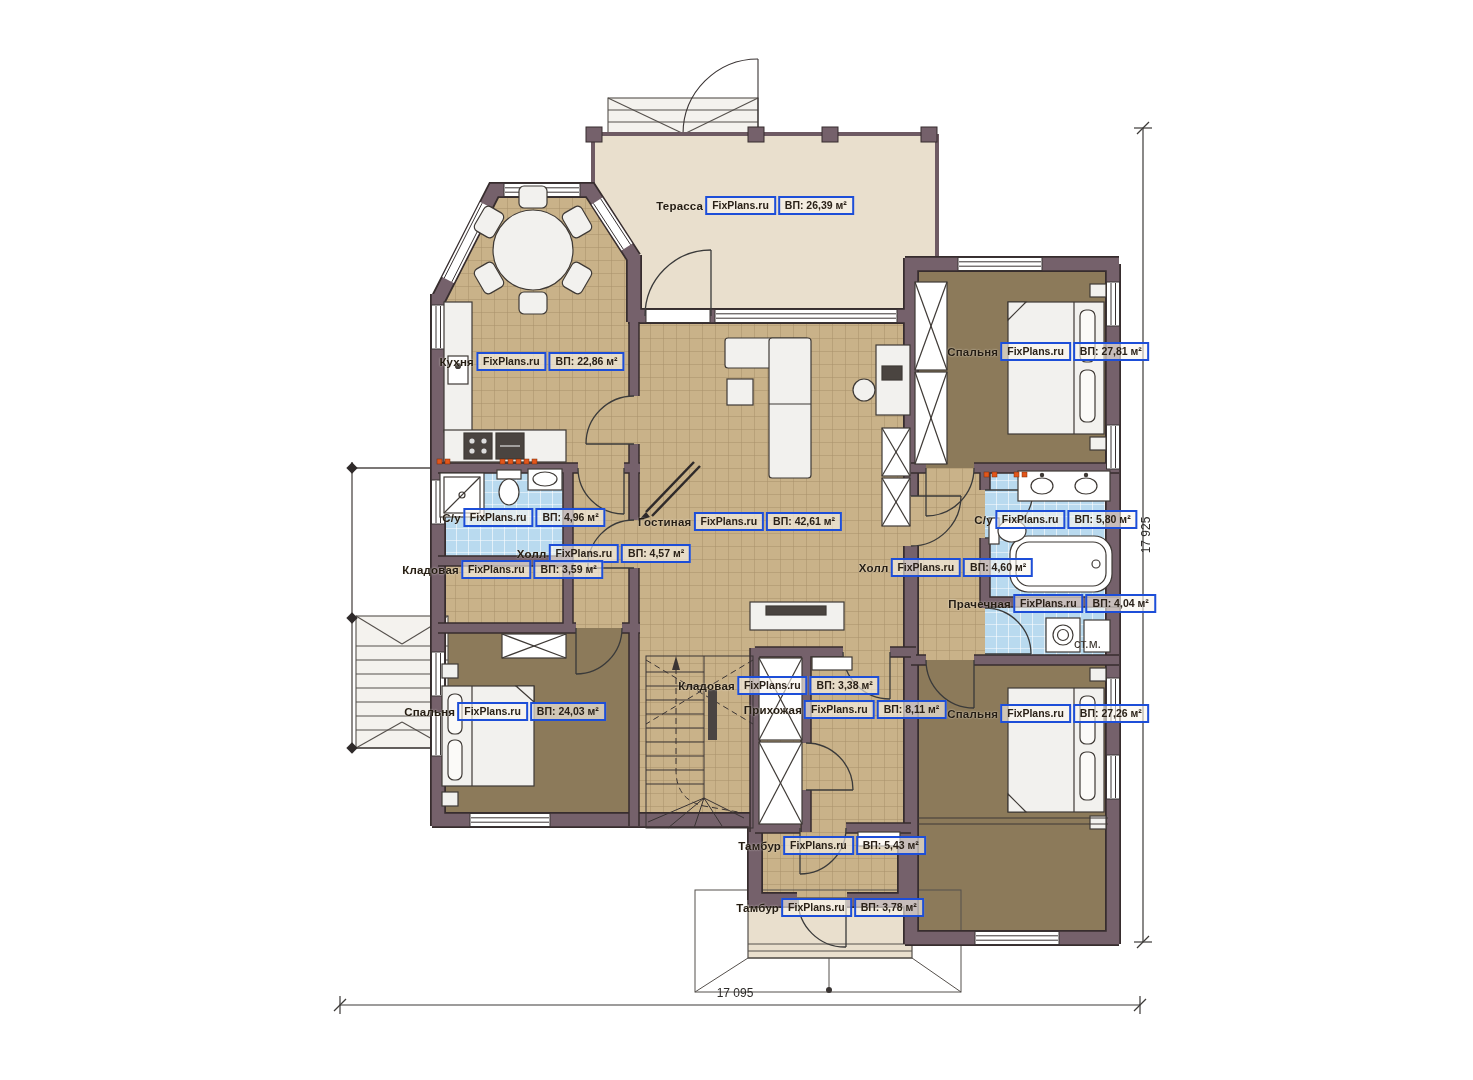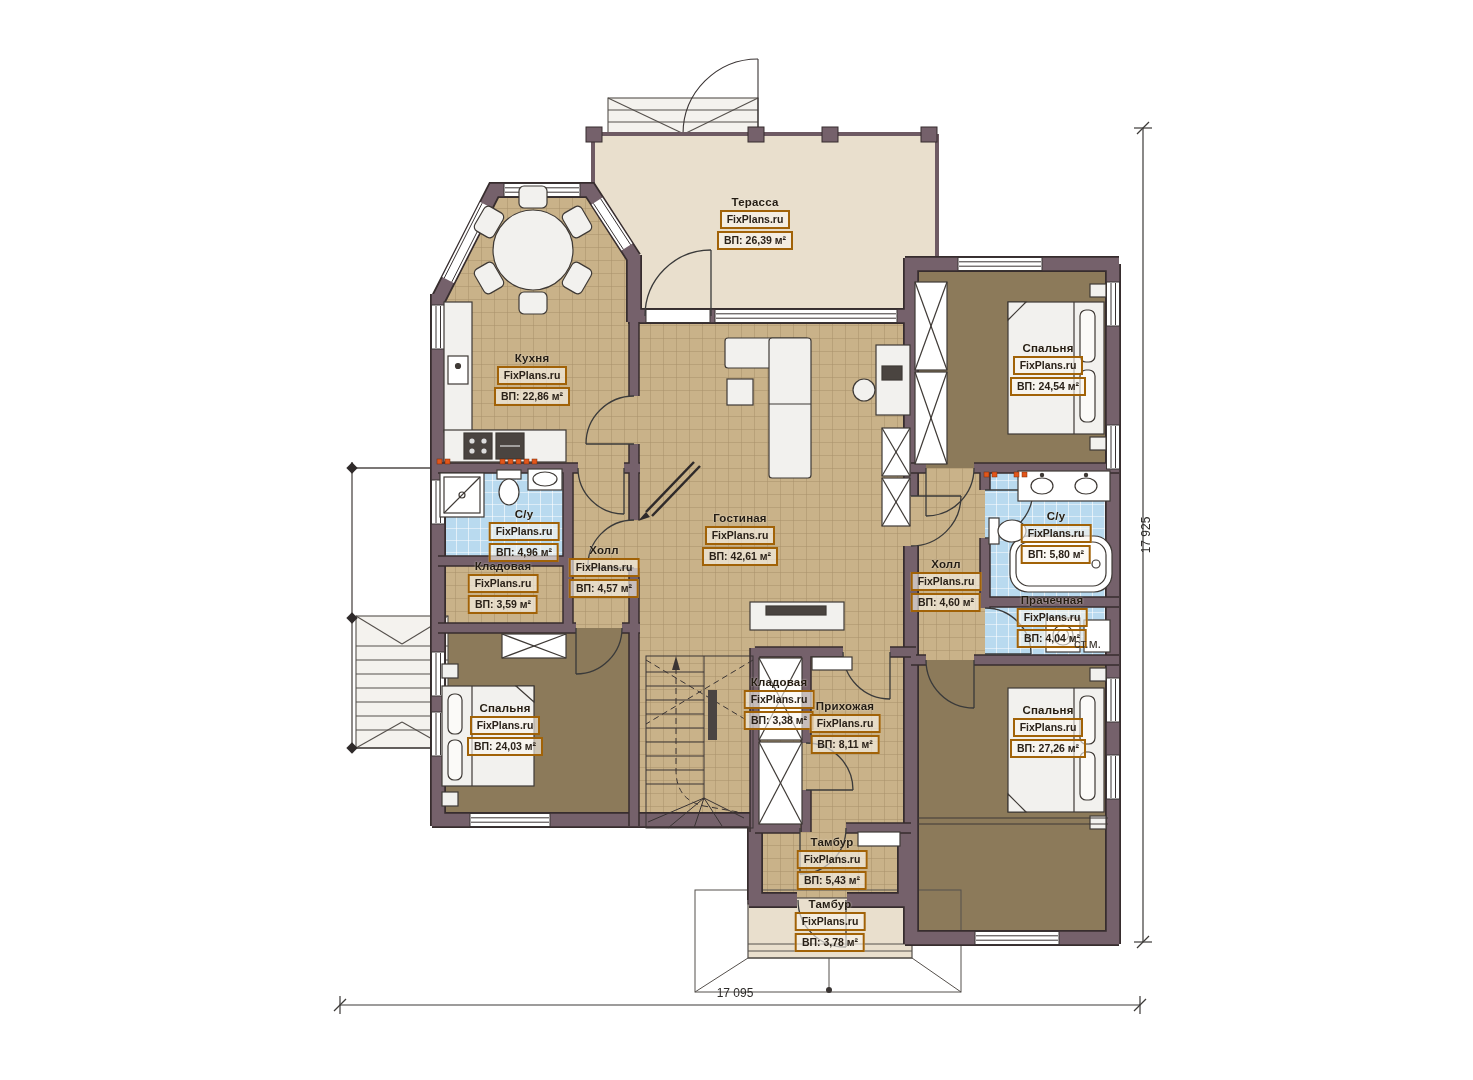--- a/index.html
+++ b/index.html
@@ -1,23 +1,23 @@
 <!DOCTYPE html>
 <html><head>
 <meta charset="utf-8">
 <style>
   html,body{margin:0;padding:0;background:#ffffff;}
   #plan{position:relative;width:1473px;height:1080px;background:#ffffff;overflow:hidden;
         font-family:"Liberation Sans",sans-serif;}
   #plan-svg{position:absolute;left:0;top:0;}
-  .room-label{position:absolute;transform:translateX(-50%);display:flex;flex-direction:column;
+  .room-label{position:absolute;transform:translateX(-50%);display:flex;flex-direction:row;
       align-items:center;gap:2px;z-index:5;pointer-events:none;}
   .room-label .rname{font-size:11.5px;font-weight:bold;color:#241c12;white-space:nowrap;
       letter-spacing:.2px;text-shadow:0 0 2px rgba(245,240,230,.85);}
-  .room-label .lbox{border:2px solid #a16207;background:rgba(250,246,238,.62);font-size:10.5px;
+  .room-label .lbox{border:2px solid #1d4ed8;background:rgba(250,246,238,.62);font-size:10.5px;
       font-weight:bold;color:#2a2118;padding:1px 5px;white-space:nowrap;line-height:1.25;}
   .dim{position:absolute;font-size:12px;color:#2e2c2a;z-index:5;white-space:nowrap;}
   #dim-w{left:735px;top:986px;transform:translateX(-50%);}
   #dim-h{left:1128px;top:528px;transform:rotate(-90deg);transform-origin:center;}
   #partial-note{position:absolute;left:1074px;top:636px;font-size:13px;color:#3a332c;z-index:5;}
 </style>
 </head>
 <body>
 
 <div id="plan">
@@ -477,21 +477,21 @@
     <div class="lbox">ВП: 26,39 м²</div>
   </div>
   <div class="room-label" style="left:532px;top:352px">
     <div class="rname">Кухня</div>
     <div class="lbox">FixPlans.ru</div>
     <div class="lbox">ВП: 22,86 м²</div>
   </div>
   <div class="room-label" style="left:1048px;top:342px">
     <div class="rname">Спальня</div>
     <div class="lbox">FixPlans.ru</div>
-    <div class="lbox">ВП: 24,54 м²</div>
+    <div class="lbox">ВП: 27,81 м²</div>
   </div>
   <div class="room-label" style="left:740px;top:512px">
     <div class="rname">Гостиная</div>
     <div class="lbox">FixPlans.ru</div>
     <div class="lbox">ВП: 42,61 м²</div>
   </div>
   <div class="room-label" style="left:524px;top:508px">
     <div class="rname">С/у</div>
     <div class="lbox">FixPlans.ru</div>
     <div class="lbox">ВП: 4,96 м²</div>

